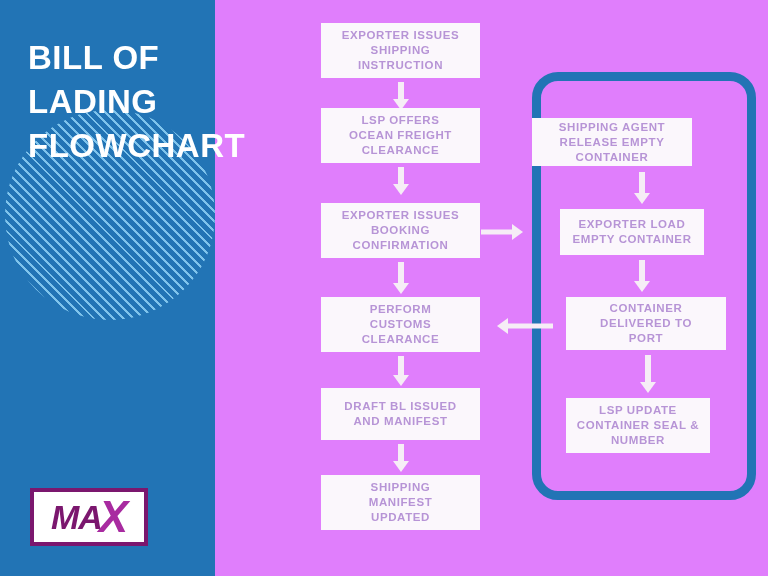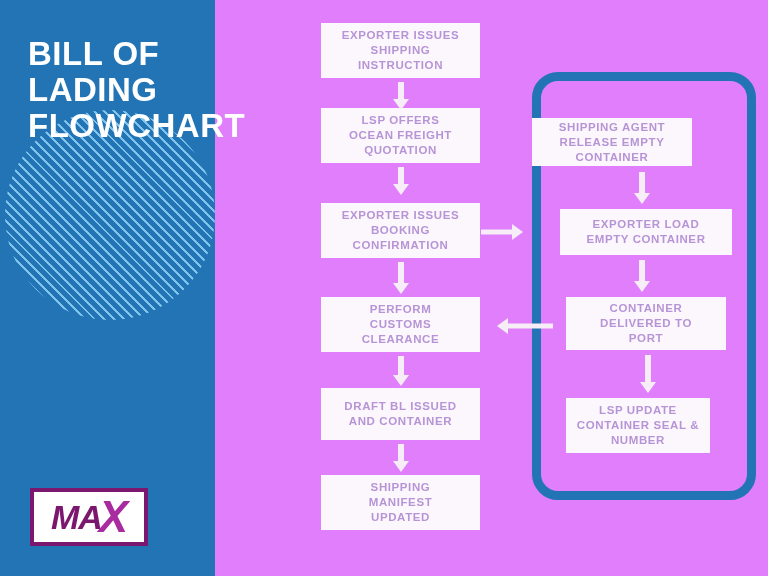--- a/index.html
+++ b/index.html
@@ -47,21 +47,21 @@
   }
   .title {
     position: absolute;
     left: 28px;
     top: 36px;
     width: 430px;
     color: #FFFFFF;
     font-family: "Liberation Sans", sans-serif;
     font-weight: bold;
     font-size: 33px;
-    line-height: 36px;
+    line-height: 44px;
     letter-spacing: 0.5px;
     white-space: pre-line;
     z-index: 5;
   }
 
   
   .logo {
     position: absolute;
     left: 30px;
     top: 488px;
@@ -212,21 +212,21 @@
 SHIPPING
 INSTRUCTION</div>
 
   <div class="arrow-down" style="left:392px; top:82px; width:18px; height:28px;">
     <div class="shaft" style="height:18px;"></div>
     <div class="head"></div>
   </div>
 
   <div class="fbox" style="left:321px; top:108px; width:159px; height:55px;">LSP OFFERS
 OCEAN FREIGHT
-QUOTATION</div>
+CLEARANCE</div>
 
   <div class="arrow-down" style="left:392px; top:167px; width:18px; height:28px;">
     <div class="shaft" style="height:18px;"></div>
     <div class="head"></div>
   </div>
 
   <div class="fbox" style="left:321px; top:203px; width:159px; height:55px;">EXPORTER ISSUES
 BOOKING
 CONFIRMATION</div>
 
@@ -238,21 +238,21 @@
   <div class="fbox" style="left:321px; top:297px; width:159px; height:55px;">PERFORM
 CUSTOMS
 CLEARANCE</div>
 
   <div class="arrow-down" style="left:392px; top:356px; width:18px; height:30px;">
     <div class="shaft" style="height:20px;"></div>
     <div class="head"></div>
   </div>
 
   <div class="fbox" style="left:321px; top:388px; width:159px; height:52px;">DRAFT BL ISSUED
-AND CONTAINER</div>
+AND MANIFEST</div>
 
   <div class="arrow-down" style="left:392px; top:444px; width:18px; height:28px;">
     <div class="shaft" style="height:18px;"></div>
     <div class="head"></div>
   </div>
 
   <div class="fbox" style="left:321px; top:475px; width:159px; height:55px;">SHIPPING
 MANIFEST
 UPDATED</div>
 
@@ -268,21 +268,21 @@
 
   <div class="fbox" style="left:532px; top:118px; width:160px; height:48px;">SHIPPING AGENT
 RELEASE EMPTY
 CONTAINER</div>
 
   <div class="arrow-down" style="left:633px; top:172px; width:18px; height:32px;">
     <div class="shaft" style="height:22px;"></div>
     <div class="head"></div>
   </div>
 
-  <div class="fbox" style="left:560px; top:209px; width:172px; height:46px;">EXPORTER LOAD
+  <div class="fbox" style="left:560px; top:209px; width:144px; height:46px;">EXPORTER LOAD
 EMPTY CONTAINER</div>
 
   <div class="arrow-down" style="left:633px; top:260px; width:18px; height:32px;">
     <div class="shaft" style="height:22px;"></div>
     <div class="head"></div>
   </div>
 
   <div class="fbox" style="left:566px; top:297px; width:160px; height:53px;">CONTAINER
 DELIVERED TO
 PORT</div>

